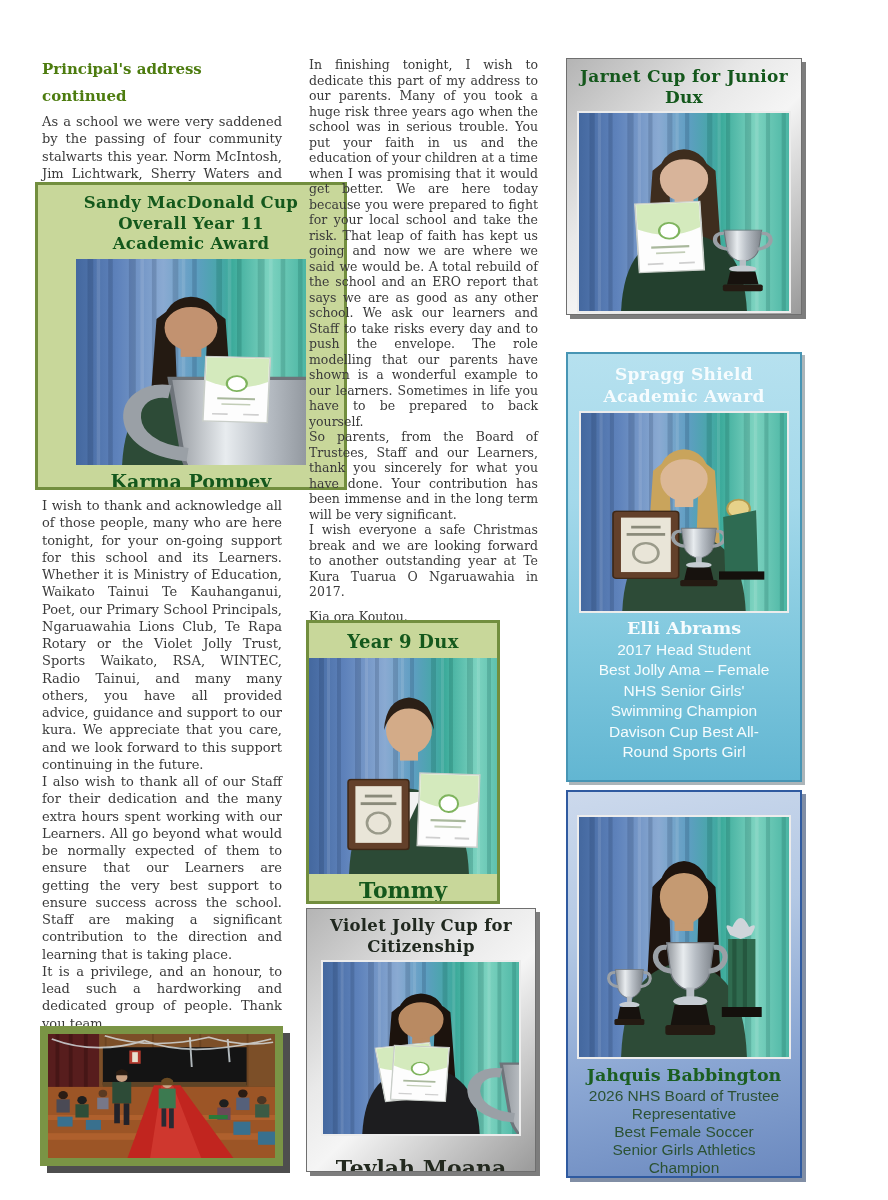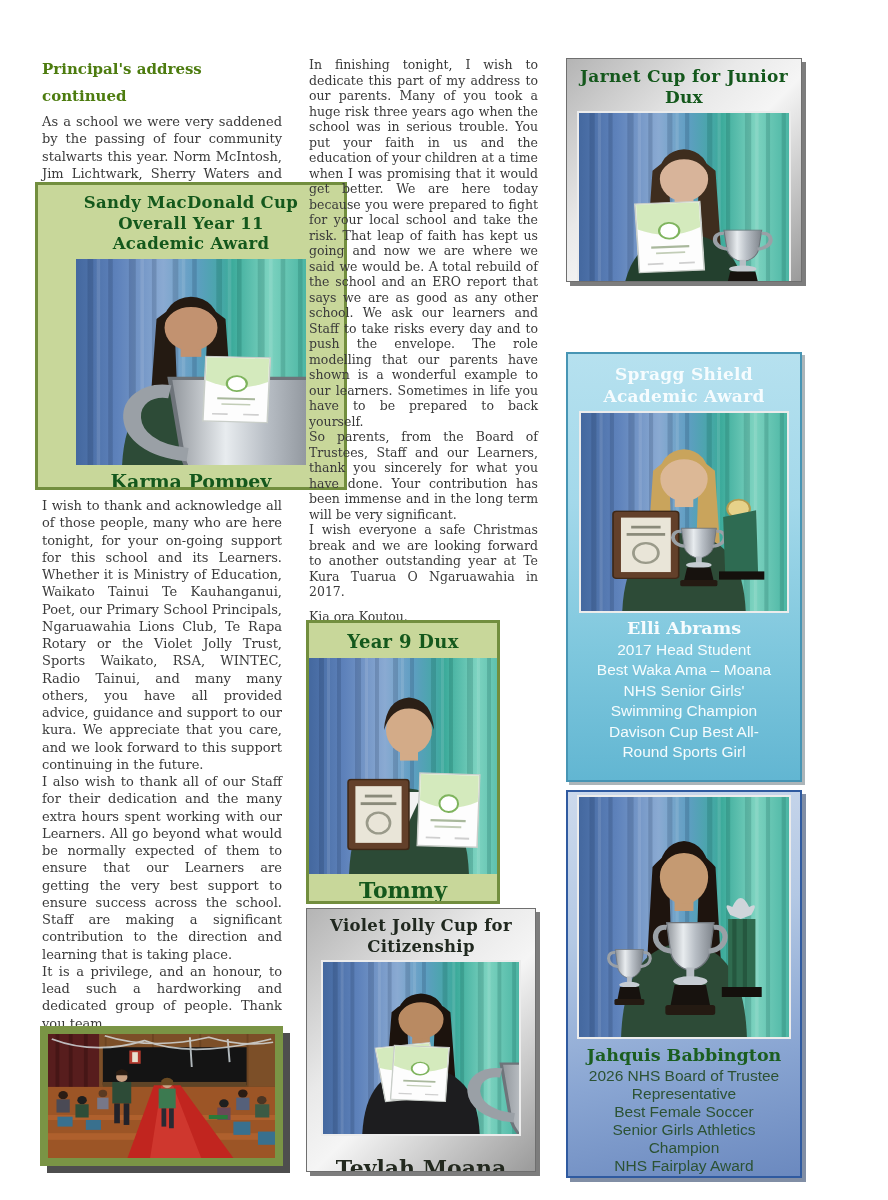--- a/index.html
+++ b/index.html
@@ -272,21 +272,21 @@
       <g transform="translate(72,114) rotate(3)">
           <use href="#sym-cert" width="58" height="80"></use>
         </g>
       <g transform="translate(126,122) scale(1.15)">
           <use href="#sym-cup"></use>
         </g>
     </svg>
     <div class="caption caption-dark" style="margin-top:20px;">Teylah Moana</div>
   </div>
 
-  <div class="card silver-card" style="left:566px; top:58px; width:236px; height:224px; padding-top:7px;">
+  <div class="card silver-card" style="left:566px; top:58px; width:236px; height:257px; padding-top:7px;">
     <div class="card-title green-title" style="font-size:17px; line-height:21px;">
         <div>Jarnet Cup for Junior</div>
         <div>Dux</div>
       </div>
     <svg class="photo photo-framed" style="margin-top:3px;" width="210" height="198" viewBox="0 0 200 240" preserveAspectRatio="none">
       <use href="#sym-curtain"></use>
       <use href="#sym-hairlong" style="--hair:#3e2d1e"></use>
       <use href="#sym-person" style="--top:#23402e; --skin:#d8b49a; --hair:#3e2d1e; --shirt:#e9e9e9"></use>
       <g transform="translate(52,108) rotate(-3)">
           <use href="#sym-cert" width="64" height="88"></use>
@@ -315,29 +315,29 @@
         </g>
       <g>
         <circle cx="153" cy="116" r="11" fill="#e6d28a" stroke="#b39b4e" stroke-width="2"></circle>
         <path d="M138,126 L170,118 L172,196 L140,196 Z" fill="#2e6b52"></path>
         <rect x="134" y="192" width="44" height="10" fill="#14100c"></rect>
       </g>
     </svg>
     <div class="caption caption-white" style="margin-top:3px;">Elli Abrams</div>
     <div class="ach ach-white">
         <div>2017 Head Student</div>
-        <div>Best Waka Ama – Moana</div>
+        <div>Best Jolly Ama – Female</div>
         <div>NHS Senior Girls'</div>
         <div>Swimming Champion</div>
         <div>Davison Cup Best All-</div>
         <div>Round Sports Girl</div>
       </div>
   </div>
 
-  <div class="card jahquis-card" style="left:566px; top:790px; width:236px; height:388px; padding-top:3px;">
+  <div class="card jahquis-card" style="left:566px; top:790px; width:236px; height:388px; padding-top:23px;">
     <svg class="photo photo-framed" width="210" height="240" viewBox="0 0 200 240" preserveAspectRatio="none">
       <use href="#sym-curtain"></use>
       <use href="#sym-hairlong" style="--hair:#1e140e"></use>
       <use href="#sym-person" style="--top:#2d4b37; --skin:#c59a72; --hair:#1e140e; --shirt:#2d4b37"></use>
       <g transform="translate(24,148) scale(0.75)">
           <use href="#sym-cup" width="64" height="84"></use>
         </g>
       <g transform="translate(66,118) scale(1.25)">
           <use href="#sym-cup" width="64" height="84"></use>
         </g>

